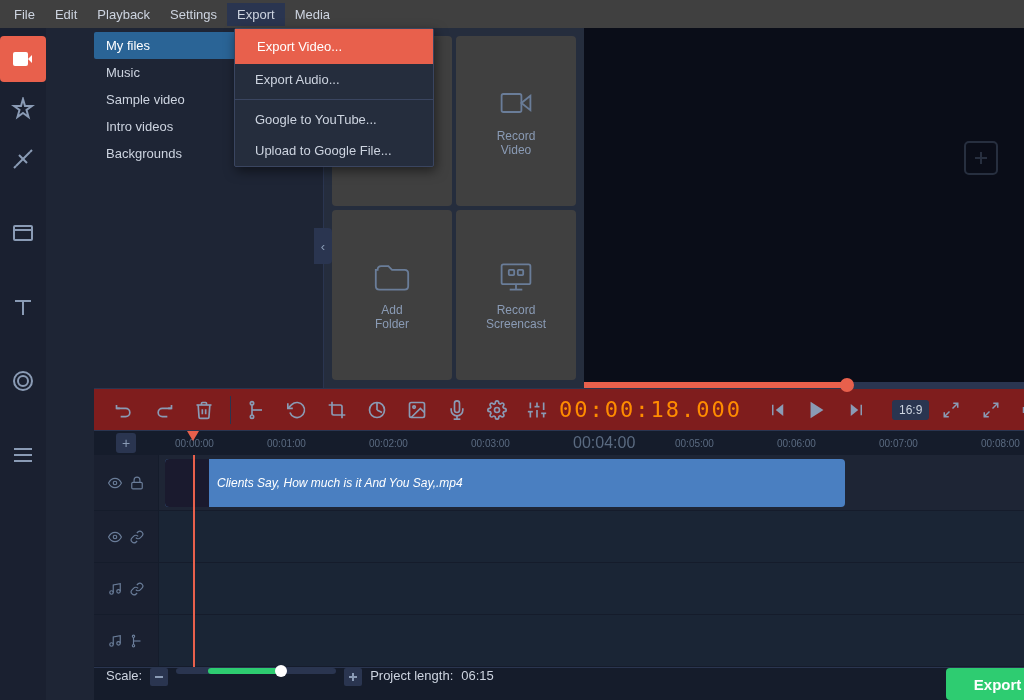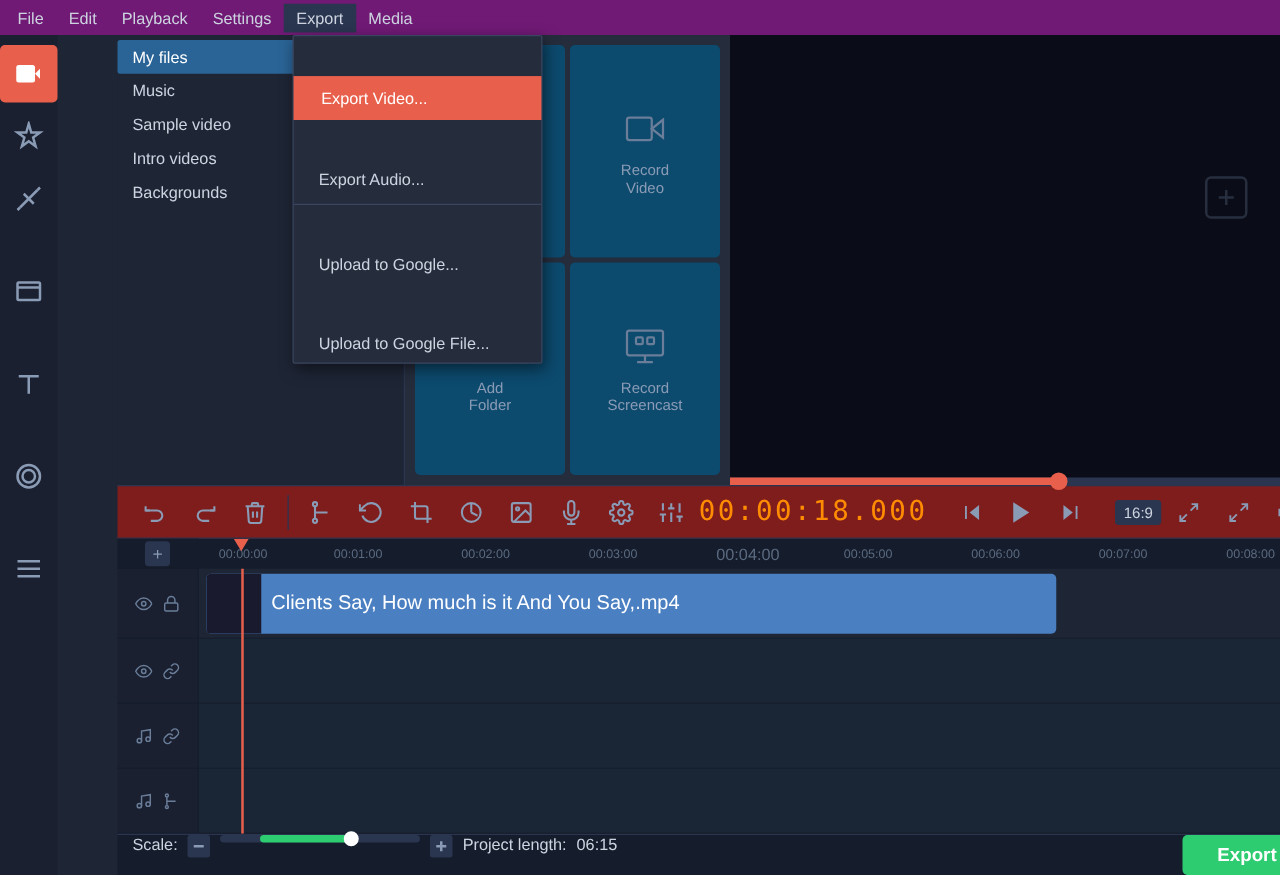--- a/index.html
+++ b/index.html
@@ -1,19 +1,19 @@
 <!DOCTYPE html>
 <html><head>
   <meta charset="utf-8">
   <style>
     * { margin: 0; padding: 0; box-sizing: border-box; }
     body { width: 1024px; height: 700px; overflow: hidden; background: #1e2535; font-family: 'Segoe UI', Arial, sans-serif; font-size: 13px; color: #cdd4e0; }
 
     
-    .menubar { display: flex; align-items: center; background: #701a75; height: 28px; padding: 0 4px; text-align: center; }
+    .menubar { display: flex; align-items: center; background: #404040; height: 28px; padding: 0 4px; text-align: center; }
     .menubar-item { padding: 4px 10px; cursor: pointer; font-size: 13px; color: #cdd4e0; }
     .menubar-item.active { background: #2a3550; }
 
     
     .main-layout { display: flex; height: calc(700px - 28px); gap: 48px; }
 
     
     .left-toolbar { width: 62px; background: #1a2030; display: flex; flex-direction: column; align-items: center; padding-top: 8px; gap: 4px; }
     .tool-btn { width: 46px; height: 46px; display: flex; align-items: center; justify-content: center; border-radius: 4px; cursor: pointer; color: #8a9bb5; }
     .tool-btn.active { background: #e8604c; color: white; }
@@ -29,21 +29,21 @@
     .media-browser { width: 230px; background: #1e2535; border-right: 1px solid #2a3550; display: flex; flex-direction: column; }
     .media-nav-item { padding: 6px 12px; cursor: pointer; font-size: 13px; color: #cdd4e0; border-radius: 2px; }
     .media-nav-item.active { background: #2a6496; color: white; }
     .media-nav-panel { width: 230px; padding-top: 4px; }
 
     
     .collapse-btn { position: absolute; left: 220px; top: 200px; width: 18px; height: 36px; background: #2a3550; border-radius: 0 4px 4px 0; display: flex; align-items: center; justify-content: center; cursor: pointer; color: #8a9bb5; z-index: 10; }
 
     
     .media-grid { flex: 1; display: grid; grid-template-columns: 1fr 1fr; gap: 4px; padding: 8px; background: #252d3d; }
-    .media-grid-item { background: #0c4a6e; border-radius: 4px; display: flex; flex-direction: column; align-items: center; justify-content: center; cursor: pointer; padding: 16px 8px; color: #8a9bb5; gap: 8px; font-size: 12px; text-align: center; }
+    .media-grid-item { background: #404040; border-radius: 4px; display: flex; flex-direction: column; align-items: center; justify-content: center; cursor: pointer; padding: 16px 8px; color: #8a9bb5; gap: 8px; font-size: 12px; text-align: center; }
     .media-grid-item svg { width: 32px; height: 32px; color: #6a7d99; }
 
     
     .preview-area { flex: 1; background: #0d1120; display: flex; flex-direction: column; position: relative; }
     .preview-video { flex: 1; background: #0a0d18; display: flex; align-items: center; justify-content: center; }
     .preview-progress { height: 6px; background: #2a3550; position: relative; cursor: pointer; }
     .preview-progress-fill { height: 100%; width: 55%; background: linear-gradient(to right, #e8604c, #e8604c); }
     .preview-thumb { width: 14px; height: 14px; background: #e8604c; border-radius: 50%; position: absolute; left: calc(55% - 7px); top: -4px; }
 
     
@@ -64,21 +64,21 @@
     .video-track-row { height: 56px; }
     .track-icon { width: 18px; height: 18px; color: #6a7d99; cursor: pointer; display: flex; align-items: center; justify-content: center; }
 
     
     .bottom-bar { height: 36px; background: #151c2b; display: flex; padding: 0 12px; gap: 8px; border-top: 1px solid #2a3550; }
     .scale-track { flex: 0 0 160px; height: 6px; background: #2a3550; border-radius: 3px; position: relative; }
     .scale-fill { position: absolute; left: 20%; width: 45%; height: 100%; background: #2ecc71; border-radius: 3px; }
     .scale-thumb { position: absolute; left: calc(20% + 45% - 5px); top: -3px; width: 12px; height: 12px; background: white; border-radius: 50%; }
     .export-btn { background: #2ecc71; color: white; border: none; padding: 6px 24px; border-radius: 4px; font-size: 14px; font-weight: bold; cursor: pointer; height: 28px; display: flex; align-items: center; }
     .dropdown-menu { position: absolute; top: 28px; left: 234px; background: #252d3d; border: 1px solid #3a4560; border-radius: 2px; z-index: 200; min-width: 200px; box-shadow: 2px 4px 12px rgba(0,0,0,0.5); }
-    .dropdown-item { padding: 8px 20px; cursor: pointer; font-size: 13px; color: #cdd4e0; white-space: nowrap; margin-top: 32px; }
+    .dropdown-item { padding: 8px 20px; cursor: pointer; font-size: 13px; color: #cdd4e0; white-space: nowrap; }
     .dropdown-item.highlighted { background: #e8604c; color: white; border: 2px solid #e8604c; }
     .dropdown-separator { height: 1px; background: #3a4560; margin: 4px 0; }
 
     
     .browser-wrapper { position: relative; display: flex; width: 230px; }
 
     .track-side { width: 65px; min-width: 65px; background: #1a2030; border-right: 1px solid #151c2b; display: flex; flex-direction: column; }
     .track-side-row { height: 52px; display: flex; align-items: center; justify-content: center; gap: 4px; border-bottom: 1px solid #151c2b; }
 
     .tracks-wrapper { flex: 1; overflow: hidden; position: relative; }
@@ -100,21 +100,21 @@
     <div class="menubar-item">Playback</div>
     <div class="menubar-item">Settings</div>
     <div class="menubar-item active">Export</div>
     <div class="menubar-item">Media</div>
   </div>
 
   <div class="dropdown-menu">
     <div class="dropdown-item highlighted">Export Video...</div>
     <div class="dropdown-item">Export Audio...</div>
     <div class="dropdown-separator"></div>
-    <div class="dropdown-item">Upload to Google...</div>
+    <div class="dropdown-item">Google to YouTube...</div>
     <div class="dropdown-item">Upload to Google File...</div>
   </div>
 
   <div class="main-layout" style="position:relative;">
 
     <div class="left-toolbar">
       <div class="tool-btn active">
         <svg viewBox="0 0 24 24" fill="currentColor">
             <rect x="2" y="5" width="15" height="14" rx="2"></rect>
             <polygon points="21,8 17,12 21,16"></polygon>
@@ -438,39 +438,39 @@
             </div>
           </div>
 
           <div class="tracks-wrapper">
 
             <div class="ruler-row" style="height:24px; background:#151c2b; display:flex; align-items:center; padding:0 4px; position:relative;">
               <span style="position:absolute; left:16px; font-size:10px; color:#5a6a80;">00:00:00</span>
               <span style="position:absolute; left:108px; font-size:10px; color:#5a6a80;">00:01:00</span>
               <span style="position:absolute; left:210px; font-size:10px; color:#5a6a80;">00:02:00</span>
               <span style="position:absolute; left:312px; font-size:10px; color:#5a6a80;">00:03:00</span>
-              <span style="position:absolute; left:414px; font-size:13px; color:#5a6a80;">00:04:00</span>
+              <span style="position:absolute; left:414px; font-size:16px; color:#5a6a80;">00:04:00</span>
               <span style="position:absolute; left:516px; font-size:10px; color:#5a6a80;">00:05:00</span>
               <span style="position:absolute; left:618px; font-size:10px; color:#5a6a80;">00:06:00</span>
               <span style="position:absolute; left:720px; font-size:10px; color:#5a6a80;">00:07:00</span>
               <span style="position:absolute; left:822px; font-size:10px; color:#5a6a80;">00:08:00</span>
 
               <div style="position:absolute; left:28px; top:0; width:0; height:0; border-left:6px solid transparent; border-right:6px solid transparent; border-top:10px solid #e8604c;"></div>
             </div>
 
             <div style="position:relative; flex:1;">
 
               <div style="position:absolute; left:34px; top:0; bottom:0; width:2px; background:#e8604c; z-index:10;"></div>
 
               <div class="track-row video-track-row" style="height:56px; display:flex; position:relative;">
                 <div class="track-area" style="flex:1; background:#1e2535; position:relative;">
 
                   <div style="position:absolute; left:6px; top:4px; height:48px; width:680px; background:#4a7fc1; border-radius:4px; display:flex; align-items:center; overflow:hidden;">
                     <div style="width:44px; height:100%; background:#1a1a2e; flex-shrink:0;"></div>
-                    <span style="font-size:16px; color:white; padding-left:8px; white-space:nowrap; overflow:hidden;">Clients Say, How much is it And You Say,.mp4</span>
+                    <span style="font-size:12px; color:white; padding-left:8px; white-space:nowrap; overflow:hidden;font-style:italic;">Clients Say, How much is it And You Say,.mp4</span>
                   </div>
                 </div>
               </div>
 
               <div class="track-row" style="height:52px; display:flex;">
                 <div class="track-area audio-track" style="flex:1; background:#1a2535;"></div>
               </div>
 
               <div class="track-row" style="height:52px; display:flex;">
                 <div class="track-area audio-track" style="flex:1; background:#1a2535;"></div>

